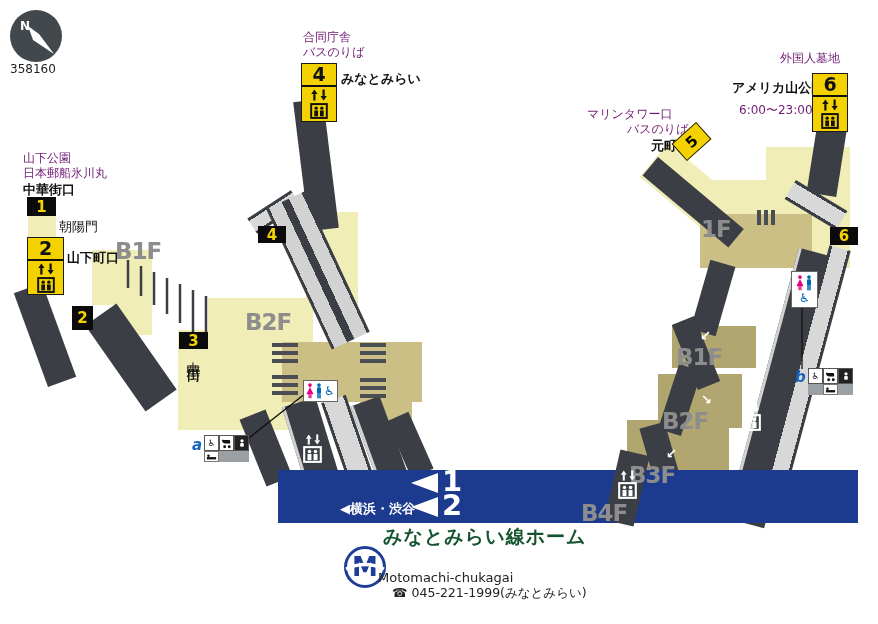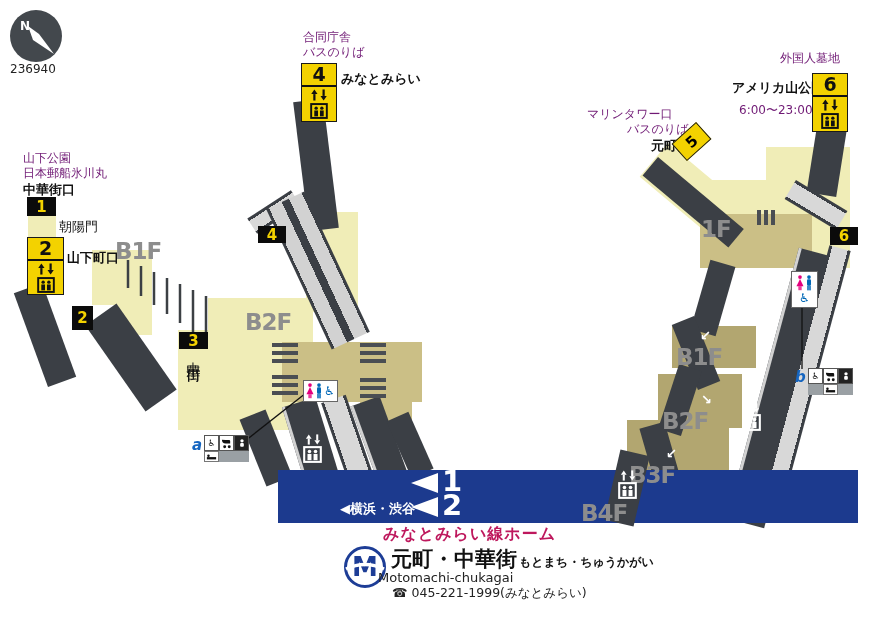--- a/index.html
+++ b/index.html
@@ -34,21 +34,21 @@
   .frow{display:flex;}
   .fc{width:13px;height:14px;border:1px solid #555;background:#fff;display:flex;align-items:center;justify-content:center;font-size:9px;color:#111;}
   .fc.dark{background:#222;}
   .fc2{width:15px;height:11px;background:#9aa0a4;display:flex;align-items:center;justify-content:center;}
   .fc2.white{background:#fff;border:1px solid #777;box-sizing:border-box;}
   .whiteicons{z-index:6;display:flex;flex-direction:column;align-items:center;gap:1px;color:#fff;}
   #bar{left:278px;top:470px;width:580px;height:53px;background:#1c3a8e;z-index:4;}
   .tri{width:0;height:0;border-right:27px solid #fff;border-top:10px solid transparent;border-bottom:10px solid transparent;z-index:6;}
   .tracknum{color:#fff;font-size:29px;font-weight:bold;line-height:27px;z-index:6;}
   .dirtxt{color:#fff;font-size:13px;font-weight:bold;z-index:6;white-space:nowrap;}
-  #linename{font-size:16px;font-weight:bold;color:#be185d;z-index:6;white-space:nowrap;letter-spacing:1px;}
+  #linename{font-size:19px;font-weight:bold;color:#14532d;z-index:6;white-space:nowrap;letter-spacing:1px;}
   #stname{font-size:21px;font-weight:bold;color:#111;z-index:6;white-space:nowrap;}
   #stkana{font-size:12px;font-weight:bold;color:#111;z-index:6;}
   #sten{font-size:13px;color:#222;z-index:6;}
   #sttel{font-size:12.5px;color:#222;z-index:6;}
   #copyright{font-size:10.5px;color:#333;z-index:6;}
   #mapnum{font-size:12px;color:#222;z-index:6;}
   svg.overlay{position:absolute;left:0;top:0;z-index:5;pointer-events:none;}
 </style>
 </head>
 <body>
@@ -161,21 +161,21 @@
   <div class="abs stairbar" style="left:360px;top:394px;width:26px;height:4px"></div>
   <div class="abs stairbar" style="left:757px;top:210px;width:4px;height:15px"></div>
   <div class="abs stairbar" style="left:764px;top:210px;width:4px;height:15px"></div>
   <div class="abs stairbar" style="left:771px;top:210px;width:4px;height:15px"></div>
 
   <svg class="abs" style="left:8px;top:8px;z-index:6" width="56" height="56" viewBox="0 0 56 56">
     <circle cx="28" cy="28" r="26" fill="#43484d"></circle>
     <text x="17" y="22" fill="#fff" font-size="12" font-weight="bold" text-anchor="middle" font-family="DejaVu Sans">N</text>
     <polygon points="20,18 31,26 46,46 25,32" fill="#fff"></polygon>
   </svg>
-  <div class="abs" id="mapnum" style="left:10px;top:62px">236940</div>
+  <div class="abs" id="mapnum" style="left:10px;top:62px">358160</div>
 
   <div class="abs txt" style="left:23px;top:151px">山下公園</div>
   <div class="abs txt" style="left:23px;top:166px">日本郵船氷川丸</div>
   <div class="abs txtb" style="left:23px;top:181px">中華街口</div>
   <div class="abs chip" style="left:27px;top:197px;width:29px;height:19px">1</div>
   <div class="abs txtb" style="left:59px;top:218px;font-weight:normal;font-size:13px">朝陽門</div>
   <div class="abs ybox" style="left:27px;top:237px;width:35px;height:56px">
     <div class="no">2</div>
     <svg width="20" height="12" color="#111">
         <use href="#sym-esc"></use>
@@ -338,21 +338,17 @@
   <div class="abs tracknum" style="left:442px;top:468px">1</div>
   <div class="abs tri" style="left:411px;top:497px"></div>
   <div class="abs tracknum" style="left:442px;top:492px">2</div>
   <div class="abs" id="linename" style="left:383px;top:524px">みなとみらい線ホーム</div>
 
   <svg class="abs" style="left:343px;top:545px;z-index:6" width="44" height="44" viewBox="0 0 44 44">
     <circle cx="22" cy="22" r="19.5" fill="#fff" stroke="#1d3d96" stroke-width="3"></circle>
     <text x="22" y="31" text-anchor="middle" font-size="26" font-weight="bold" fill="#1d3d96" font-family="DejaVu Sans">M</text>
     <path d="M3,24 Q22,15 41,24" stroke="#fff" stroke-width="3.5" fill="none"></path>
   </svg>
-  <div class="abs" style="left:391px;top:545px;z-index:6;display:flex;align-items:baseline;gap:2px">
-    <span id="stname">元町・中華街</span>
-    <span id="stkana">もとまち・ちゅうかがい</span>
-  </div>
   <div class="abs" id="sten" style="left:378px;top:570px">Motomachi-chukagai</div>
   <div class="abs" id="sttel" style="left:392px;top:585px">☎ 045-221-1999(みなとみらい)</div>
 
 
 </div>
 
 </body></html>

